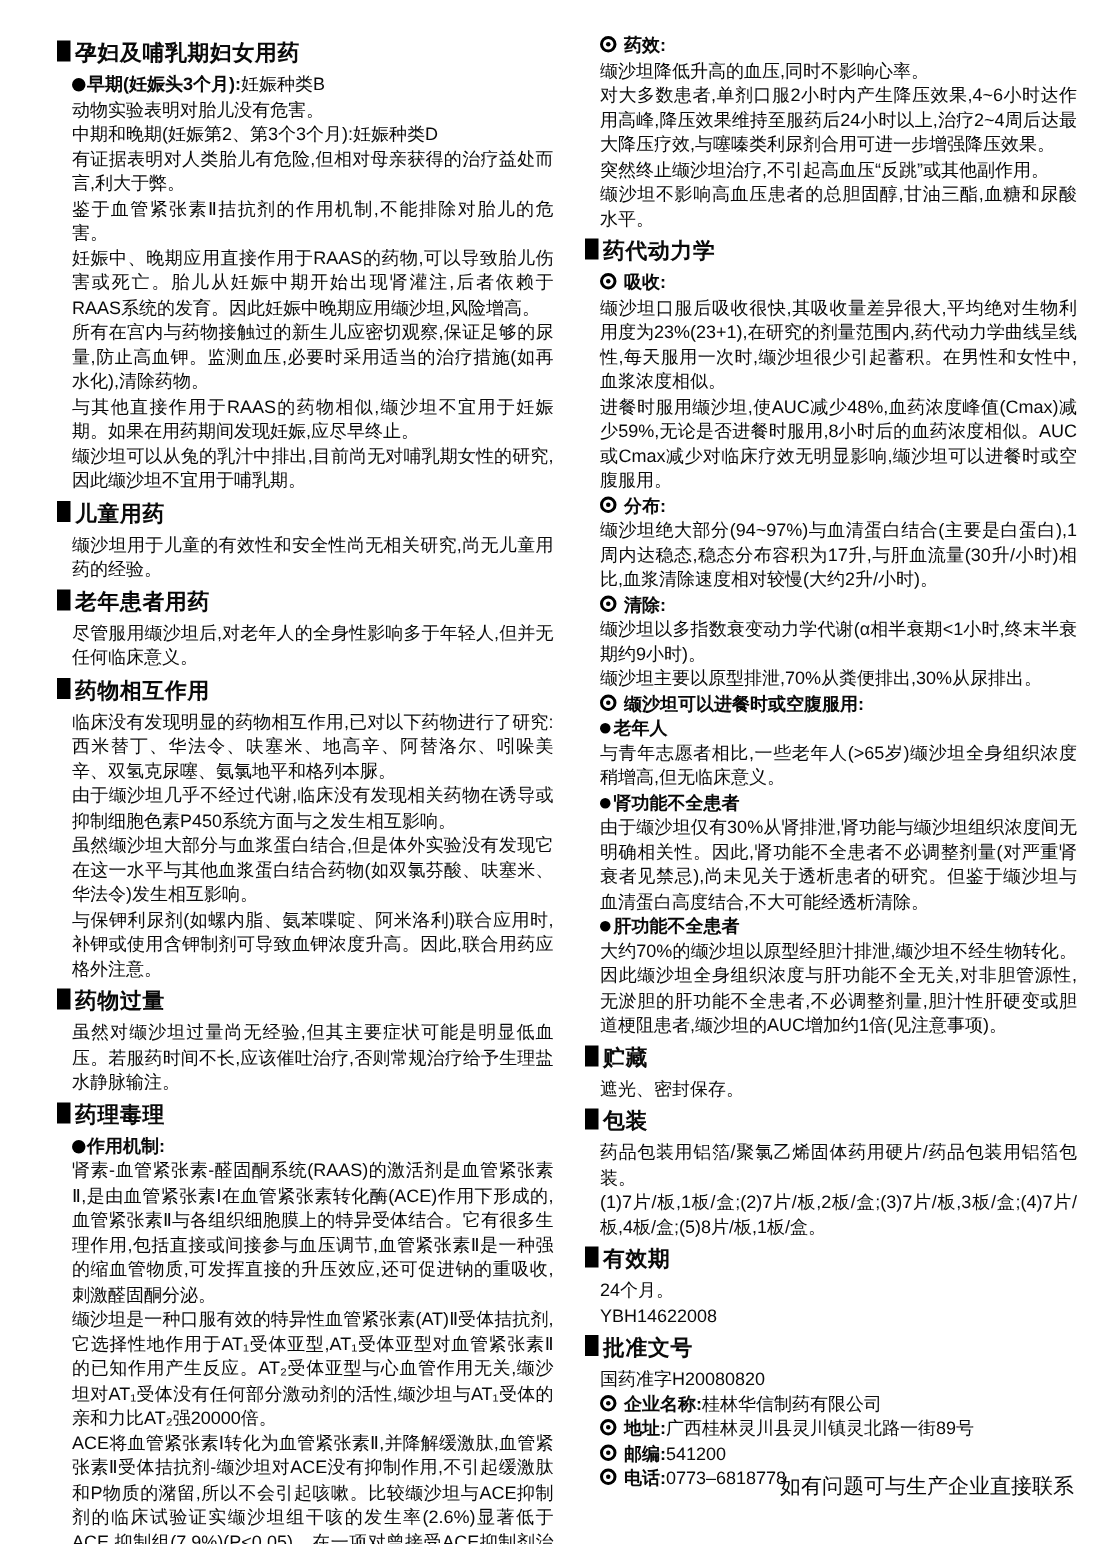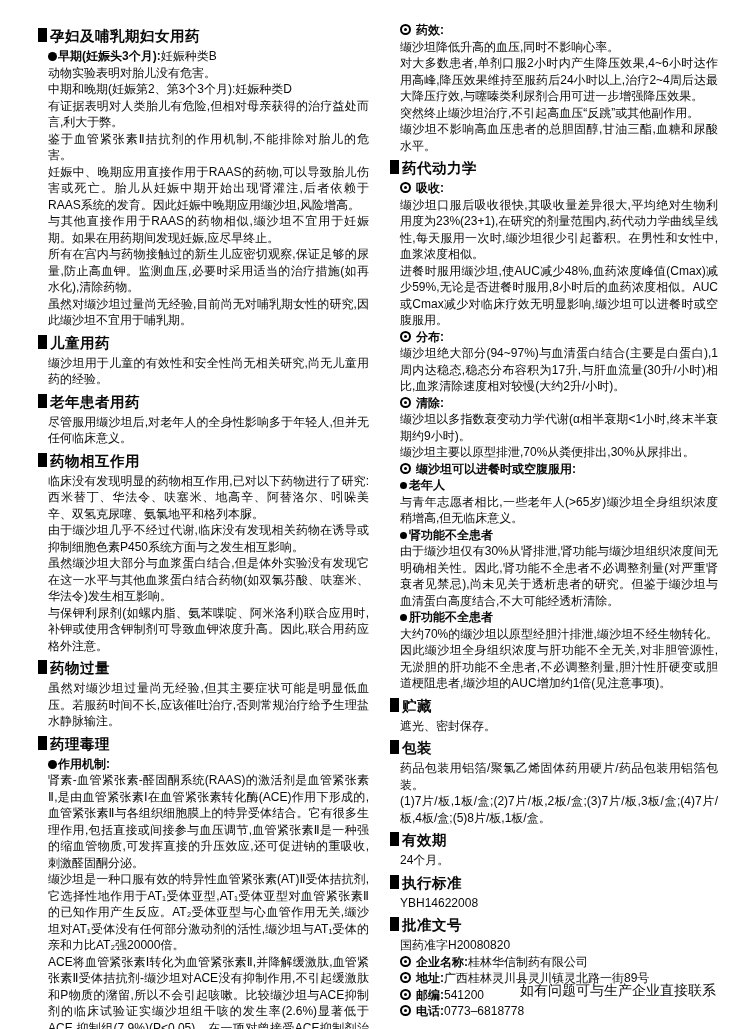--- a/index.html
+++ b/index.html
@@ -36,23 +36,23 @@
 
 <div class="page">
   <div class="col col-left">
       <div class="heading"><span class="hmark"></span><span class="htext">孕妇及哺乳期妇女用药</span></div>
       <p class="para bullet-line"><span class="bullet disc"></span><b class="blabel">早期(妊娠头3个月):</b><span class="brest">妊娠种类B</span></p>
       <p class="para">动物实验表明对胎儿没有危害。</p>
       <p class="para">中期和晚期(妊娠第2、第3个3个月):妊娠种类D</p>
       <p class="para">有证据表明对人类胎儿有危险,但相对母亲获得的治疗益处而言,利大于弊。</p>
       <p class="para">鉴于血管紧张素Ⅱ拮抗剂的作用机制,不能排除对胎儿的危害。</p>
       <p class="para">妊娠中、晚期应用直接作用于RAAS的药物,可以导致胎儿伤害或死亡。胎儿从妊娠中期开始出现肾灌注,后者依赖于RAAS系统的发育。因此妊娠中晚期应用缬沙坦,风险增高。</p>
+      <p class="para">所有在宫内与药物接触过的新生儿应密切观察,保证足够的尿量,防止高血钾。监测血压,必要时采用适当的治疗措施(如再水化),清除药物。</p>
       <p class="para">与其他直接作用于RAAS的药物相似,缬沙坦不宜用于妊娠期。如果在用药期间发现妊娠,应尽早终止。</p>
-      <p class="para">所有在宫内与药物接触过的新生儿应密切观察,保证足够的尿量,防止高血钾。监测血压,必要时采用适当的治疗措施(如再水化),清除药物。</p>
-      <p class="para">虽然对缬沙坦过量尚无经验,目前尚无对哺乳期女性的研究,因此缬沙坦不宜用于哺乳期。</p>
+      <p class="para">缬沙坦可以从兔的乳汁中排出,目前尚无对哺乳期女性的研究,因此缬沙坦不宜用于哺乳期。</p>
       <div class="heading"><span class="hmark"></span><span class="htext">儿童用药</span></div>
       <p class="para">缬沙坦用于儿童的有效性和安全性尚无相关研究,尚无儿童用药的经验。</p>
       <div class="heading"><span class="hmark"></span><span class="htext">老年患者用药</span></div>
       <p class="para">尽管服用缬沙坦后,对老年人的全身性影响多于年轻人,但并无任何临床意义。</p>
       <div class="heading"><span class="hmark"></span><span class="htext">药物相互作用</span></div>
       <p class="para">临床没有发现明显的药物相互作用,已对以下药物进行了研究:西米替丁、华法令、呋塞米、地高辛、阿替洛尔、吲哚美辛、双氢克尿噻、氨氯地平和格列本脲。</p>
       <p class="para">由于缬沙坦几乎不经过代谢,临床没有发现相关药物在诱导或抑制细胞色素P450系统方面与之发生相互影响。</p>
       <p class="para">虽然缬沙坦大部分与血浆蛋白结合,但是体外实验没有发现它在这一水平与其他血浆蛋白结合药物(如双氯芬酸、呋塞米、华法令)发生相互影响。</p>
       <p class="para">与保钾利尿剂(如螺内脂、氨苯喋啶、阿米洛利)联合应用时,补钾或使用含钾制剂可导致血钾浓度升高。因此,联合用药应格外注意。</p>
       <div class="heading"><span class="hmark"></span><span class="htext">药物过量</span></div>
@@ -85,21 +85,20 @@
       <p class="para">由于缬沙坦仅有30%从肾排泄,肾功能与缬沙坦组织浓度间无明确相关性。因此,肾功能不全患者不必调整剂量(对严重肾衰者见禁忌),尚未见关于透析患者的研究。但鉴于缬沙坦与血清蛋白高度结合,不大可能经透析清除。</p>
       <p class="para bullet-line"><span class="bullet small-disc"></span><b class="blabel">肝功能不全患者</b></p>
       <p class="para">大约70%的缬沙坦以原型经胆汁排泄,缬沙坦不经生物转化。因此缬沙坦全身组织浓度与肝功能不全无关,对非胆管源性,无淤胆的肝功能不全患者,不必调整剂量,胆汁性肝硬变或胆道梗阻患者,缬沙坦的AUC增加约1倍(见注意事项)。</p>
       <div class="heading"><span class="hmark"></span><span class="htext">贮藏</span></div>
       <p class="para">遮光、密封保存。</p>
       <div class="heading"><span class="hmark"></span><span class="htext">包装</span></div>
       <p class="para">药品包装用铝箔/聚氯乙烯固体药用硬片/药品包装用铝箔包装。</p>
       <p class="para">(1)7片/板,1板/盒;(2)7片/板,2板/盒;(3)7片/板,3板/盒;(4)7片/板,4板/盒;(5)8片/板,1板/盒。</p>
       <div class="heading"><span class="hmark"></span><span class="htext">有效期</span></div>
       <p class="para">24个月。</p>
-      <div class="heading"><span class="hmark"></span><span class="htext">执行标准</span></div>
       <p class="para">YBH14622008</p>
       <div class="heading"><span class="hmark"></span><span class="htext">批准文号</span></div>
       <p class="para">国药准字H20080820</p>
       <p class="para bullet-line"><span class="bullet fisheye"><span class="fisheye-dot"></span></span><b class="blabel">企业名称:</b><span class="brest">桂林华信制药有限公司</span></p>
       <p class="para bullet-line"><span class="bullet fisheye"><span class="fisheye-dot"></span></span><b class="blabel">地址:</b><span class="brest">广西桂林灵川县灵川镇灵北路一街89号</span></p>
       <p class="para bullet-line"><span class="bullet fisheye"><span class="fisheye-dot"></span></span><b class="blabel">邮编:</b><span class="brest">541200</span></p>
       <p class="para bullet-line"><span class="bullet fisheye"><span class="fisheye-dot"></span></span><b class="blabel">电话:</b><span class="brest">0773–6818778</span></p>
     </div>
   <div class="footer-note">如有问题可与生产企业直接联系</div>
 </div>

